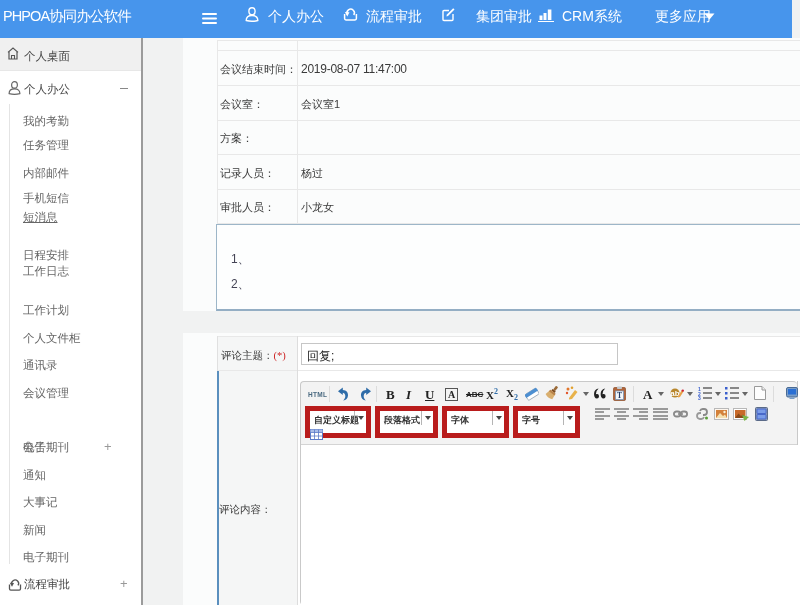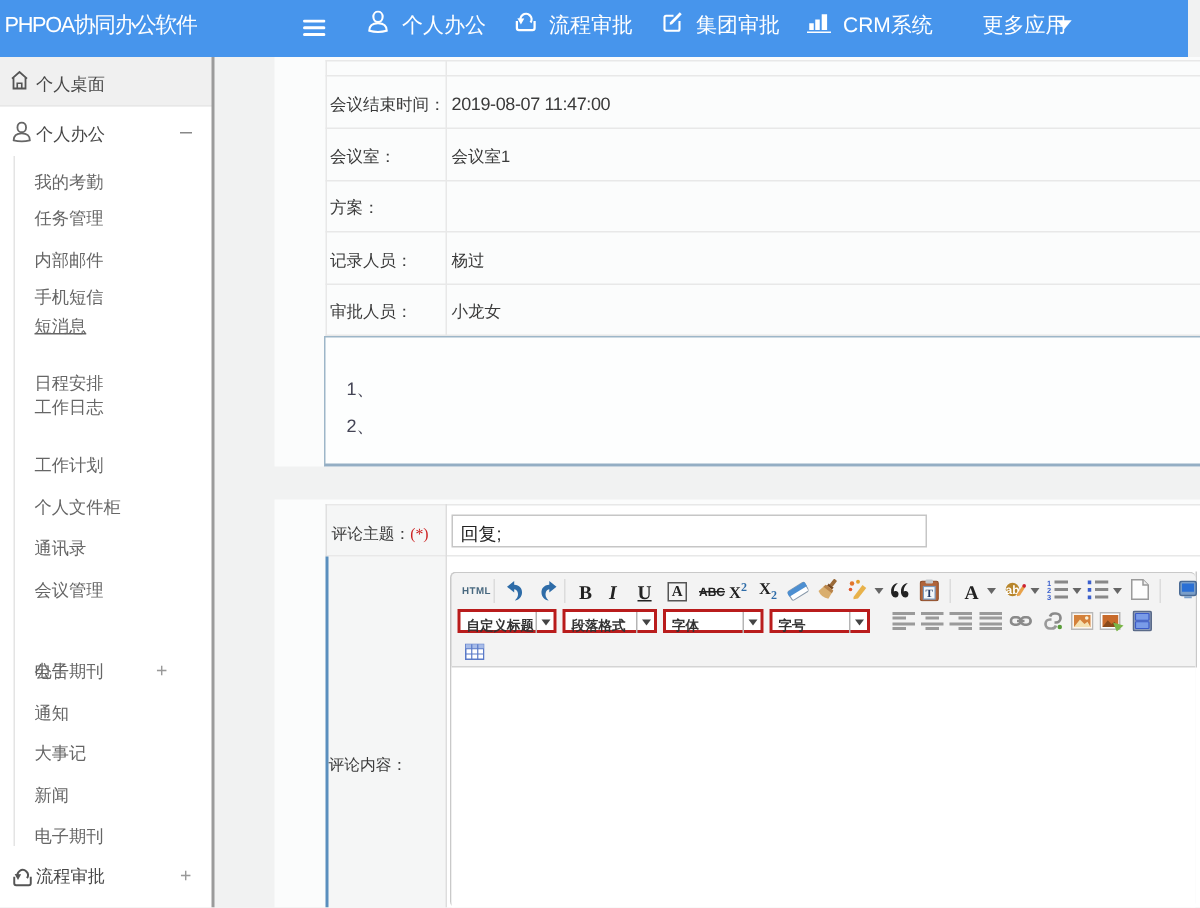--- a/index.html
+++ b/index.html
@@ -34,21 +34,21 @@
 
 .ccellbg { position:absolute; background:#f5f6f6; }
 #inputbox { left:301px; top:343px; width:317px; height:22px; border:1px solid #c6c6c6; background:#fff; font-size:12px; color:#222; padding:4px 0 0 5px; }
 
 
 #ed { left:300px; top:381px; width:497px; height:224px; border:1px solid #c9c9c9; border-right:none; border-radius:4px; background:#f3f3f3; }
 #edcontent { position:absolute; left:0px; top:62px; width:496px; height:162px; background:#fff; border-top:1px solid #d4d4d4; }
 .ti { position:absolute; } 
 .sep { position:absolute; width:1px; height:16px; background:#dcdcdc; top:4px; }
 .car { position:absolute; width:0; height:0; border-left:3.5px solid transparent; border-right:3.5px solid transparent; border-top:4px solid #666; top:10px; }
-.dd { position:absolute; top:24px; height:16px; background:#fff; border:2px solid #b91c1c; font-size:9px; color:#333; }
+.dd { position:absolute; top:24px; height:32px; background:#fff; border:5px solid #b91c1c; font-size:9px; color:#333; }
 .dd .t { position:absolute; left:4px; top:2.5px; white-space:nowrap; font-weight:bold; }
 .dd .c { position:absolute; right:0; top:0; width:12px; height:14px; border-left:1px solid #b5b5b5; }
 .dd .c:after { content:""; position:absolute; left:3px; top:5px; width:0; height:0; border-left:3px solid transparent; border-right:3px solid transparent; border-top:4px solid #444; }
 .alg { position:absolute; top:26px; width:15px; height:12px; }
 .alg i { position:absolute; height:2px; background:#9a9a9a; display:block; }
 </style>
 </head>
 <body>
 
 <div id="nav" class="abs">
@@ -68,21 +68,21 @@
   <svg style="left:343px; top:6px;" width="15" height="16" viewBox="0 0 15 16" fill="none" stroke="#fff" stroke-width="1.5">
       <path d="M1.6 8 v4.6 q0 1.4 1.4 1.4 h9 q1.4 0 1.4 -1.4 V8"></path>
       <path d="M4.4 8.6 a3.7 3.7 0 1 1 6.3 0.4"></path>
       <path d="M1.9 6.1 l4.6 0.2 l-2.2 4.1 z" fill="#fff" stroke="none"></path>
     </svg>
   <span class="item" style="left:366px;">流程审批</span>
   <svg style="left:442px; top:7px;" width="14" height="15" viewBox="0 0 14 15" fill="none" stroke="#fff" stroke-width="1.4">
       <path d="M11 7 v5.5 q0 1 -1 1 h-8 q-1 0 -1 -1 v-8 q0 -1 1 -1 h5"></path>
       <path d="M4.5 9.5 l1.5 -0.4 l6.5 -6.6 l-1.3 -1.3 l-6.5 6.6 z" fill="#fff" stroke="none"></path>
     </svg>
-  <span class="item" style="left:464px;text-align:right;">集团审批</span>
+  <span class="item" style="left:476px;text-align:right;">集团审批</span>
   <svg style="left:538px; top:8px;" width="16" height="14" viewBox="0 0 16 14" fill="#fff">
       <rect x="1.5" y="7.5" width="3" height="4.5"></rect>
       <rect x="5.5" y="5" width="3" height="7"></rect>
       <rect x="9.8" y="1.5" width="3.6" height="10.5"></rect>
       <rect x="0" y="13" width="16" height="1.3"></rect>
     </svg>
   <span class="item" style="left:562px;">CRM系统</span>
   <span class="item" style="left:639px;margin-left:16px;">更多应用</span>
   <svg style="left:704px; top:12.5px;" width="11" height="7" viewBox="0 0 11 7" fill="#fff">
       <path d="M0.5 0.5 h10 l-5 6 z"></path>

